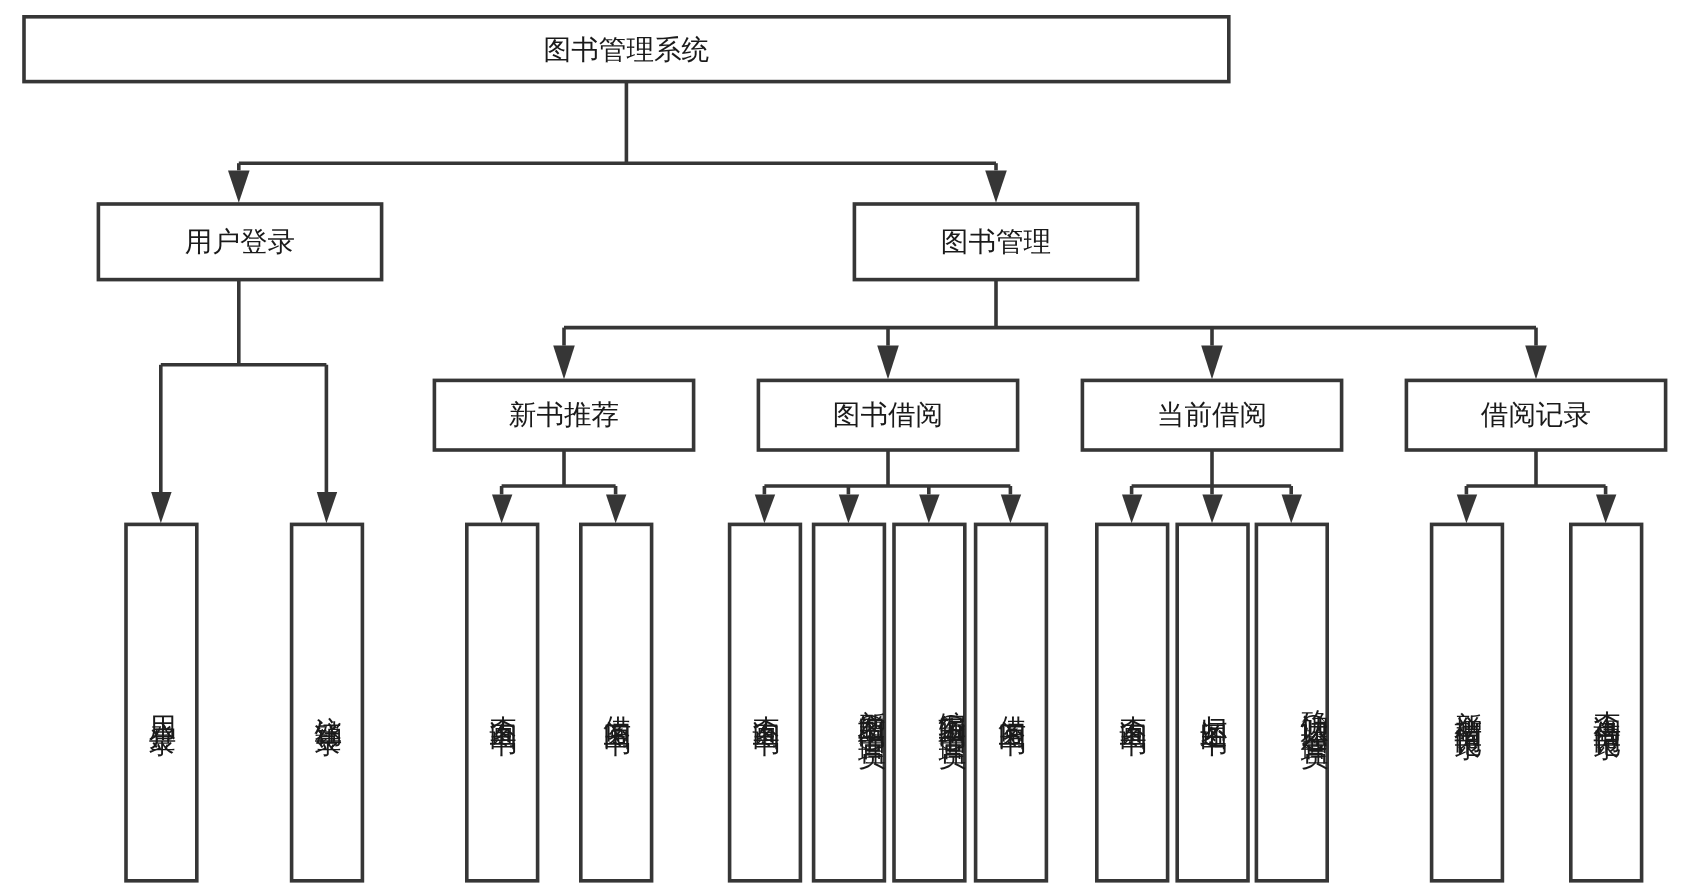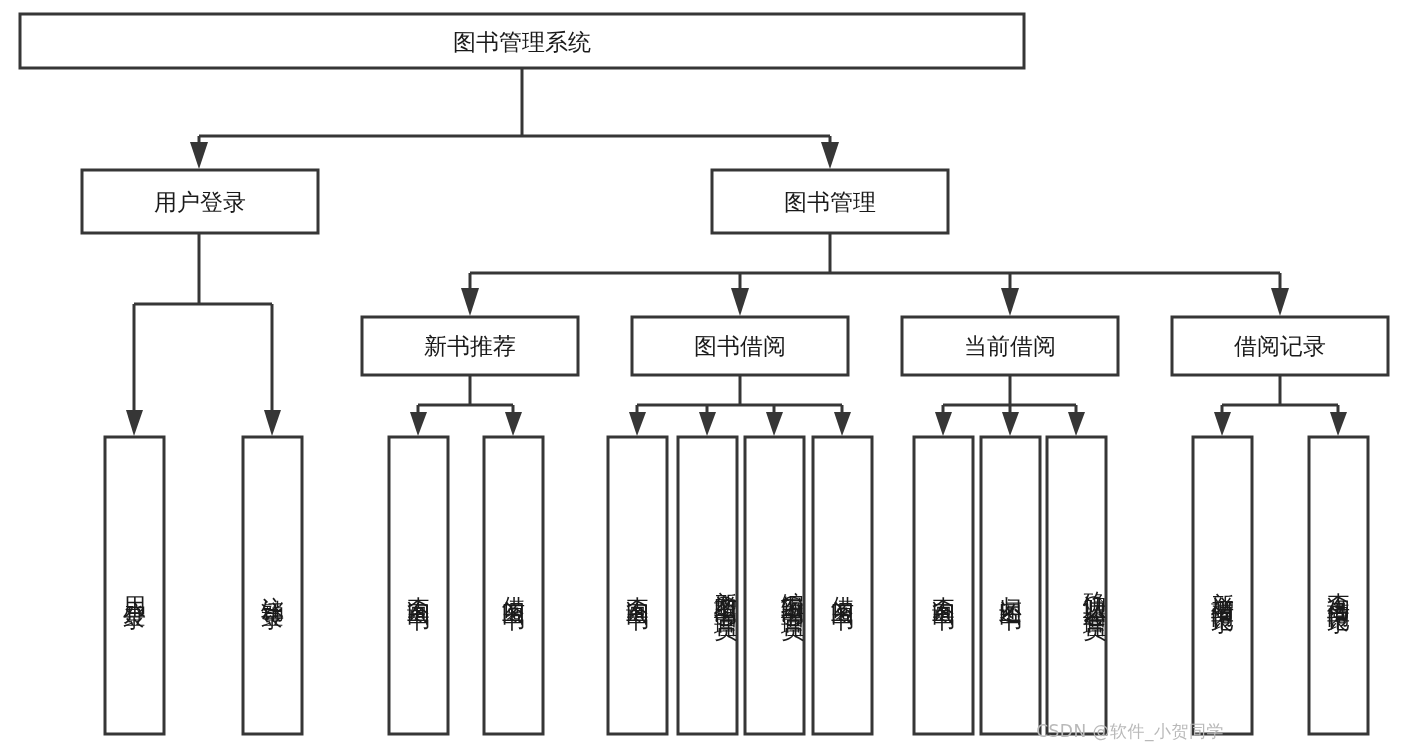--- a/index.html
+++ b/index.html
@@ -193,14 +193,13 @@
   <div class="node-label-v" style="left:745px; top:437px; width:59px; height:297px; align-items:flex-start; padding-top:10px; box-sizing:border-box;">编辑图书（管理员）</div>
   <div class="node-label-v" style="left:813px; top:437px; width:59px; height:297px;">借阅图书</div>
 
   <div class="node-label-v" style="left:914px; top:437px; width:59px; height:297px;">查询图书</div>
   <div class="node-label-v" style="left:981px; top:437px; width:59px; height:297px;">归还图书</div>
   <div class="node-label-v" style="left:1047px; top:437px; width:59px; height:297px; align-items:flex-start; padding-top:10px; box-sizing:border-box;">确认归还（管理员）</div>
 
   <div class="node-label-v" style="left:1193px; top:437px; width:59px; height:297px;">新增借阅记录</div>
   <div class="node-label-v" style="left:1309px; top:437px; width:59px; height:297px;">查询借阅记录</div>
 
-  <div class="watermark">CSDN @软件_小贺同学</div>
 </div>
 
 </body></html>

